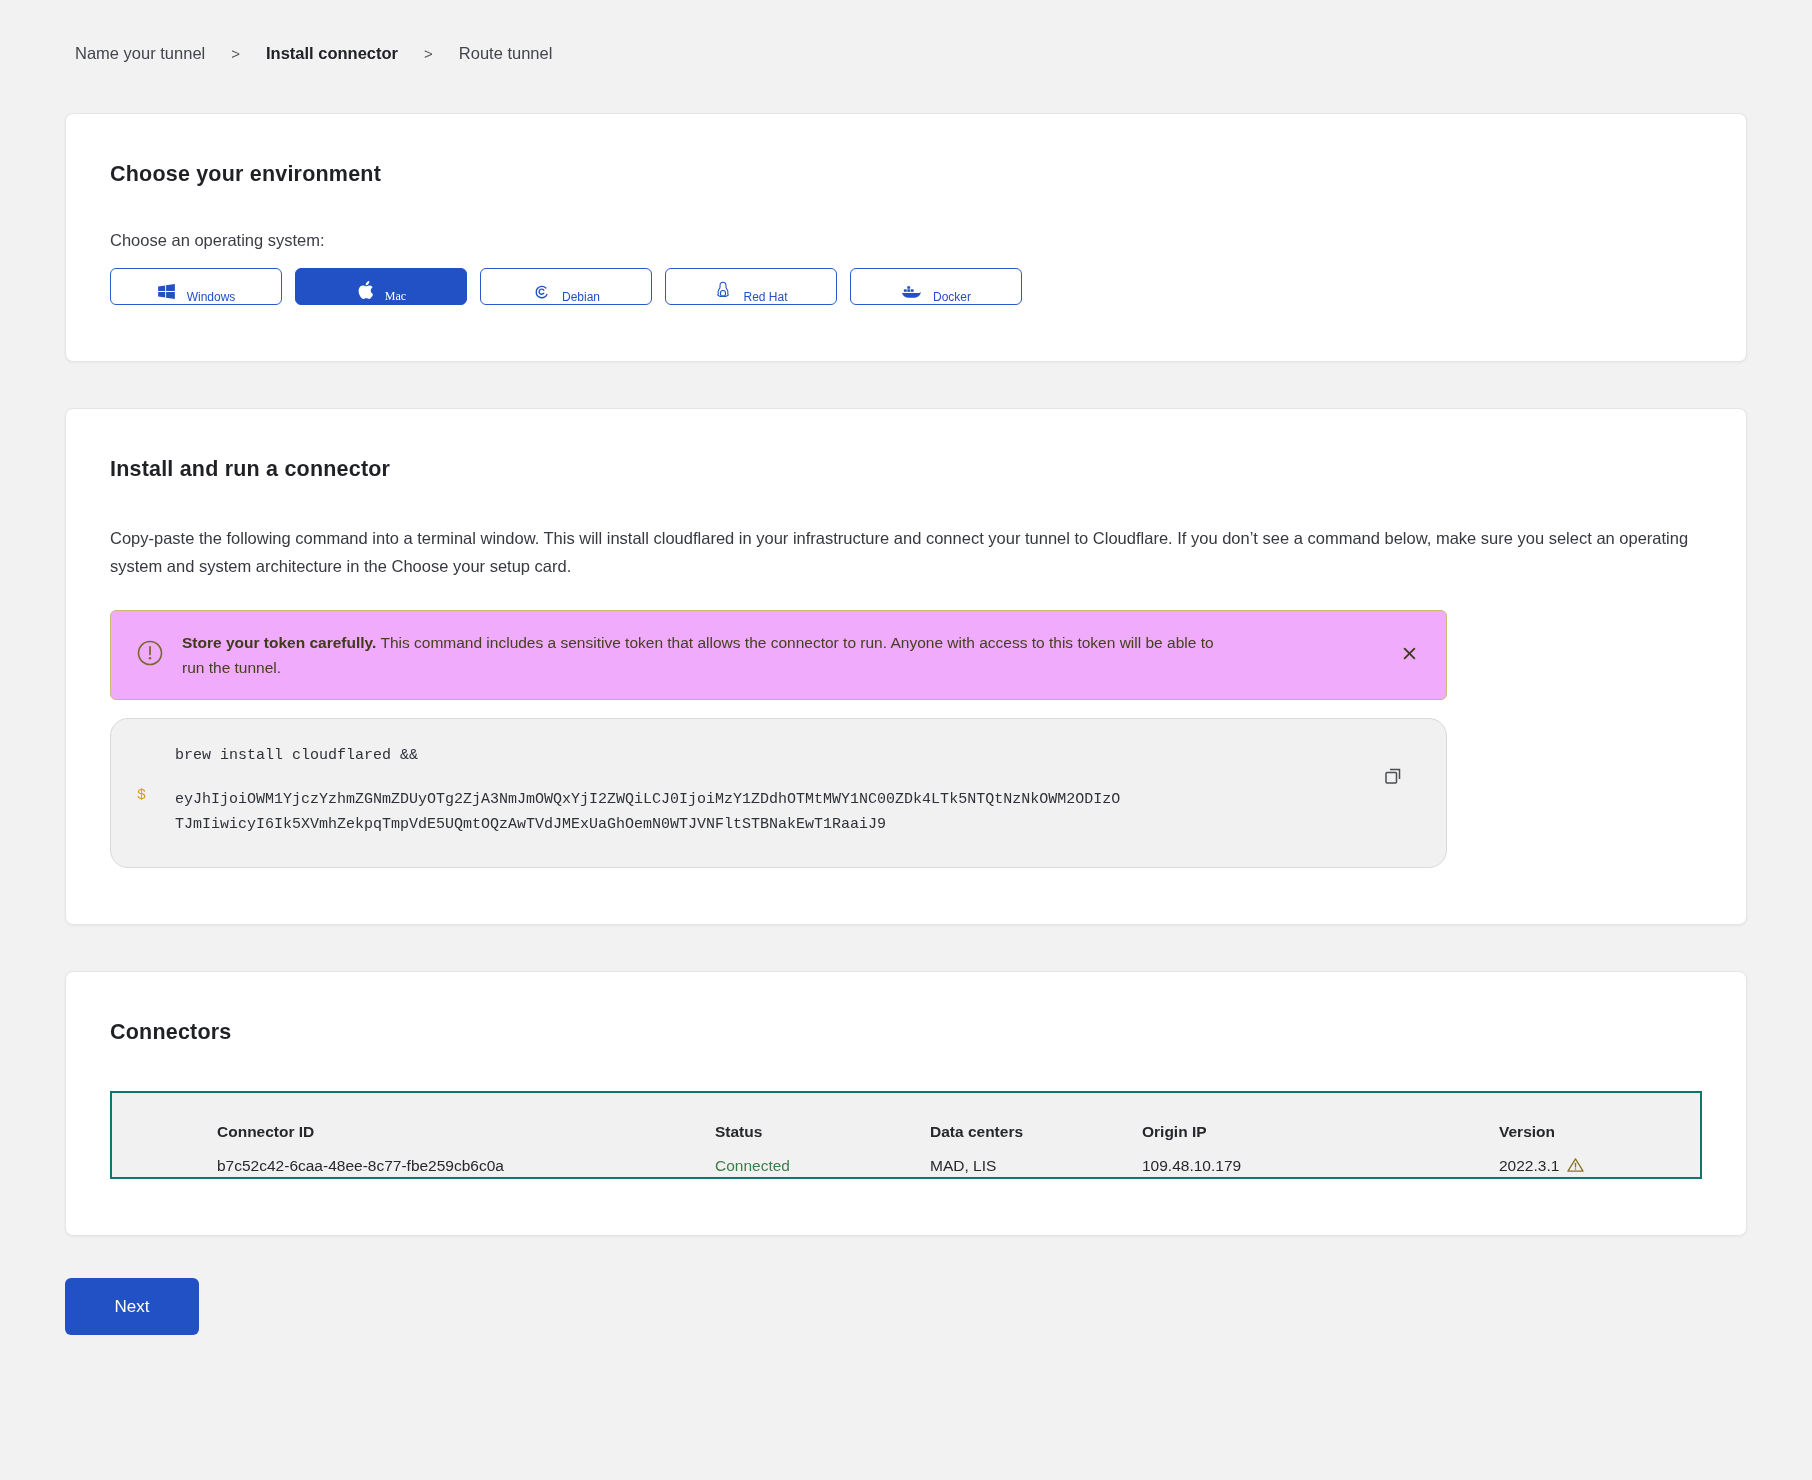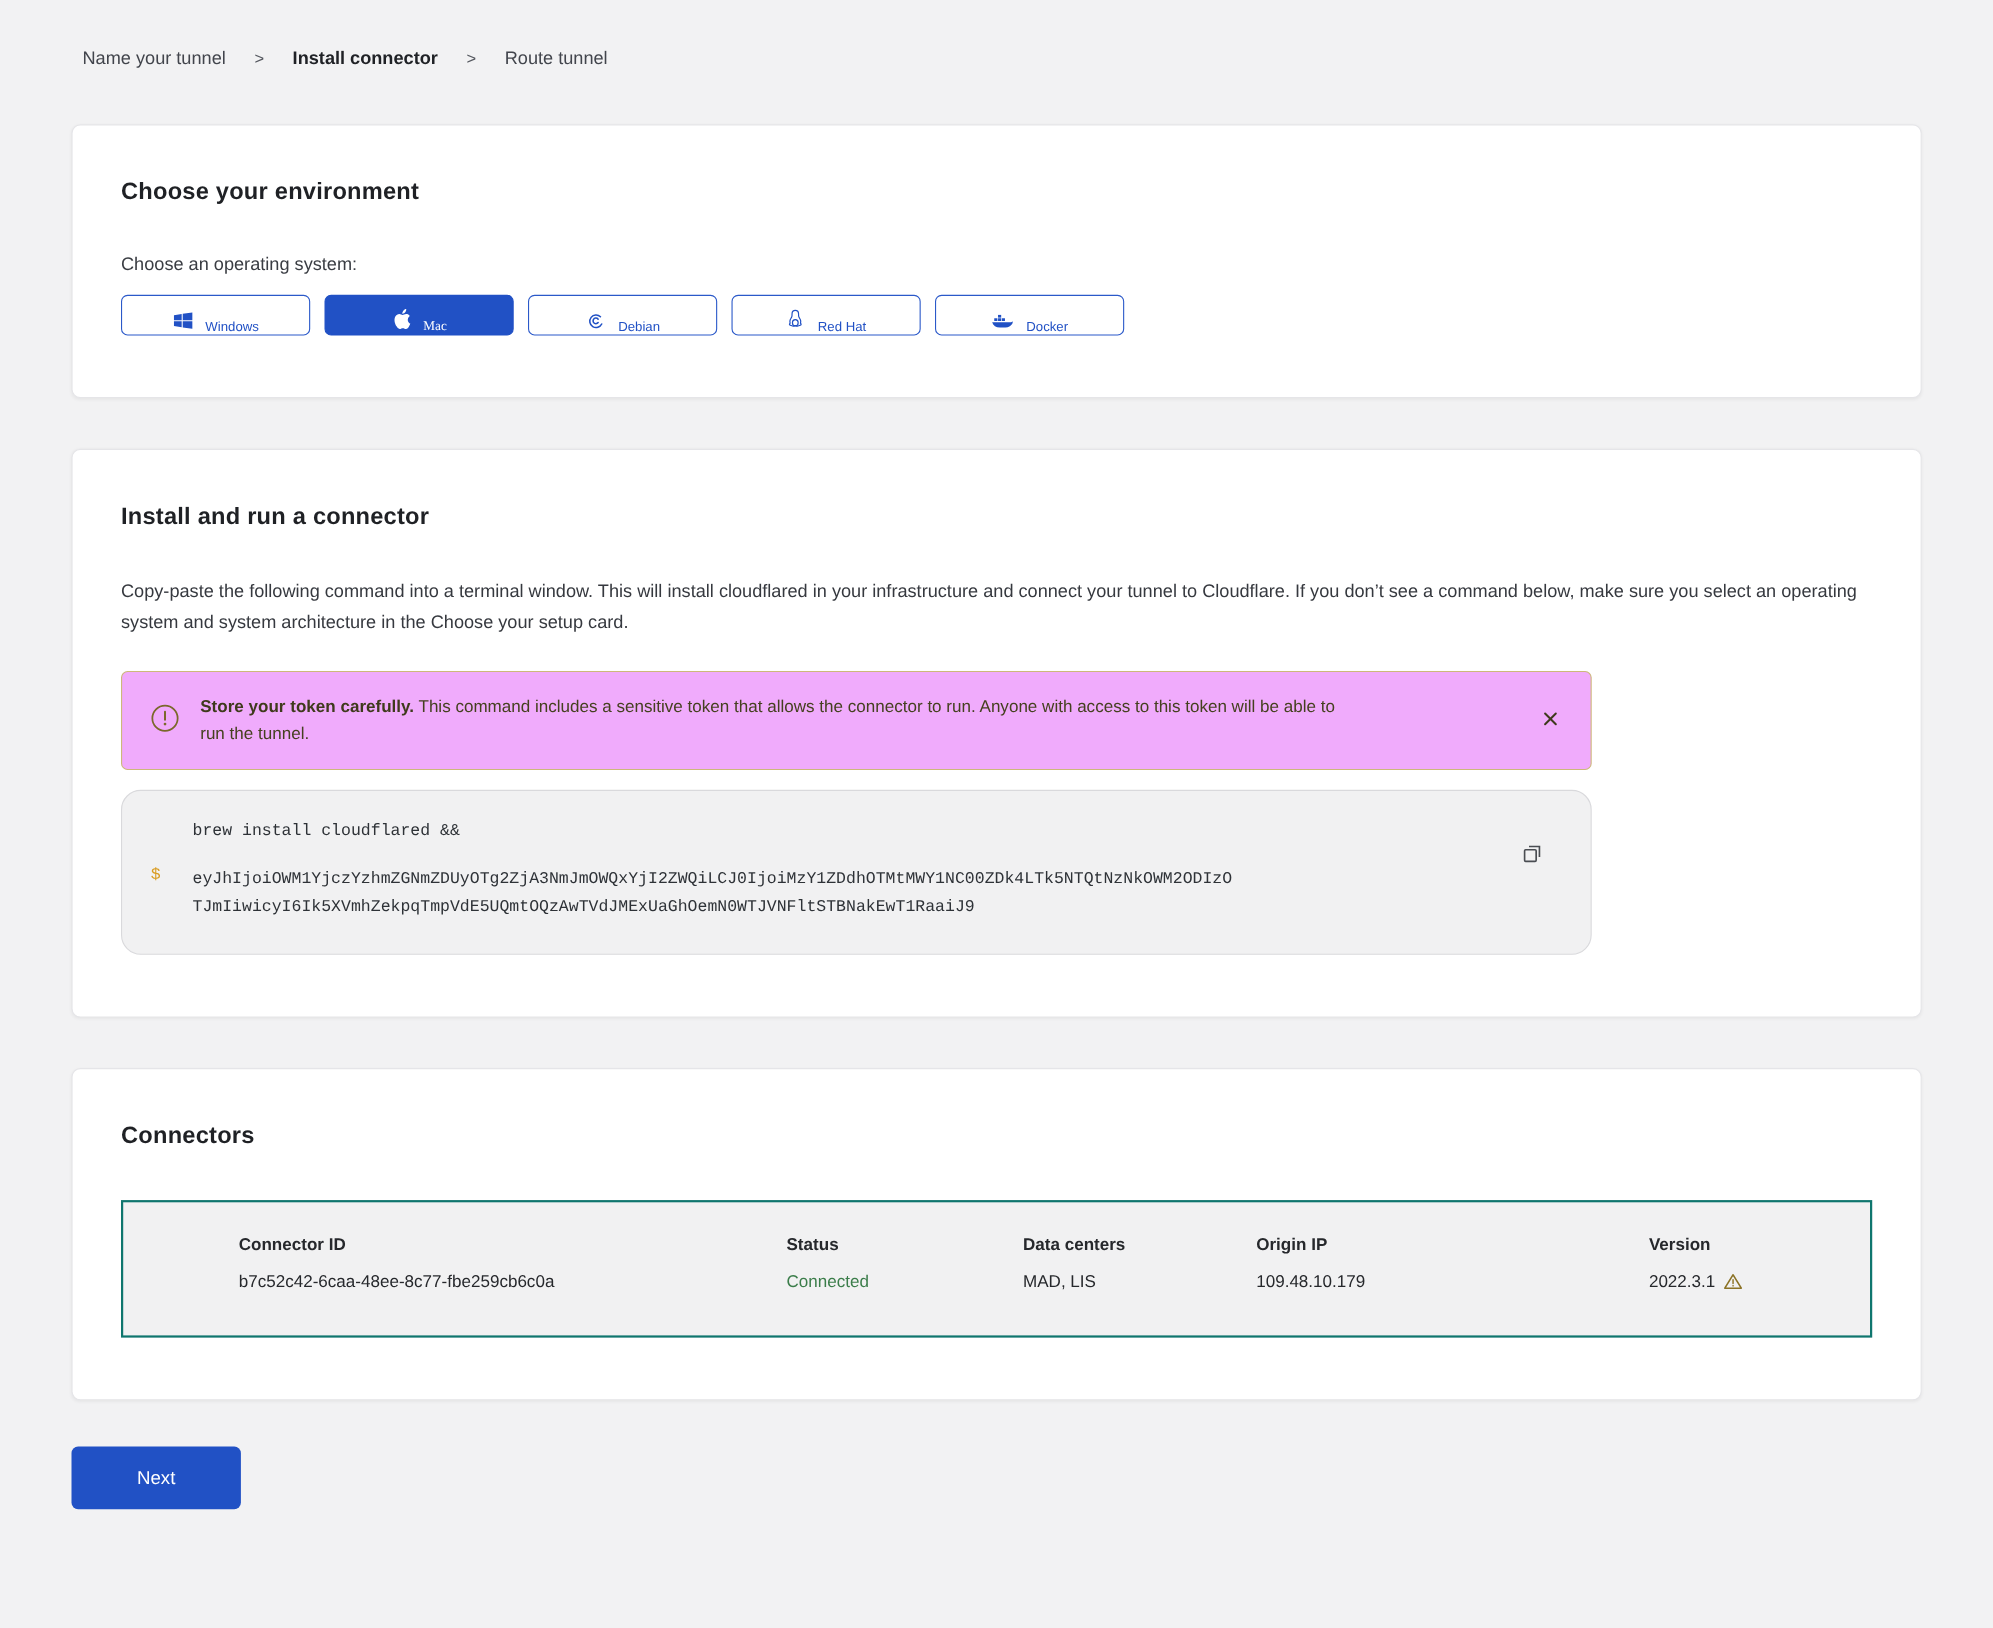--- a/index.html
+++ b/index.html
@@ -45,26 +45,26 @@
   .code-row { display:flex; }
   .code-row .prompt { width:38px; flex:0 0 auto; color:#d99b1f; }
   .code-row .code-lines { line-height:25px; }
   .code-row + .code-row { margin-top:19px; }
   .copy-btn { position:absolute; top:44px; right:40px; background:none; border:none; cursor:pointer; padding:2px; }
 
   
   .ctable { margin-top:46px; border:2px solid #0f766e; background:#f1f1f2; }
   .trow { display:grid; grid-template-columns:498px 215px 212px 357px 1fr; padding-left:105px; font-size:15.5px; color:#26282c; }
   .trow.head { padding-top:30px; font-weight:bold; }
-  .trow.tbody { padding-top:16px; padding-bottom:36px; }
+  .trow.tbody { padding-top:16px; }
   .status-connected { color:#3b7d4a; }
   .version-cell { display:flex; gap:8px; }
 
   
-  .next-btn { margin-top:42px; width:154px; height:57px; background:#2151c5; color:#fff; border:none;
+  .next-btn { margin-top:42px; width:134px; height:57px; background:#2151c5; color:#fff; border:none;
               border-radius:6px; font-size:17px; font-family:"Liberation Sans", sans-serif; cursor:pointer; }
 </style>
 </head>
 <body>
 
 <div class="page">
 
   
   <nav class="breadcrumb">
     <span class="crumb">Name your tunnel</span>

